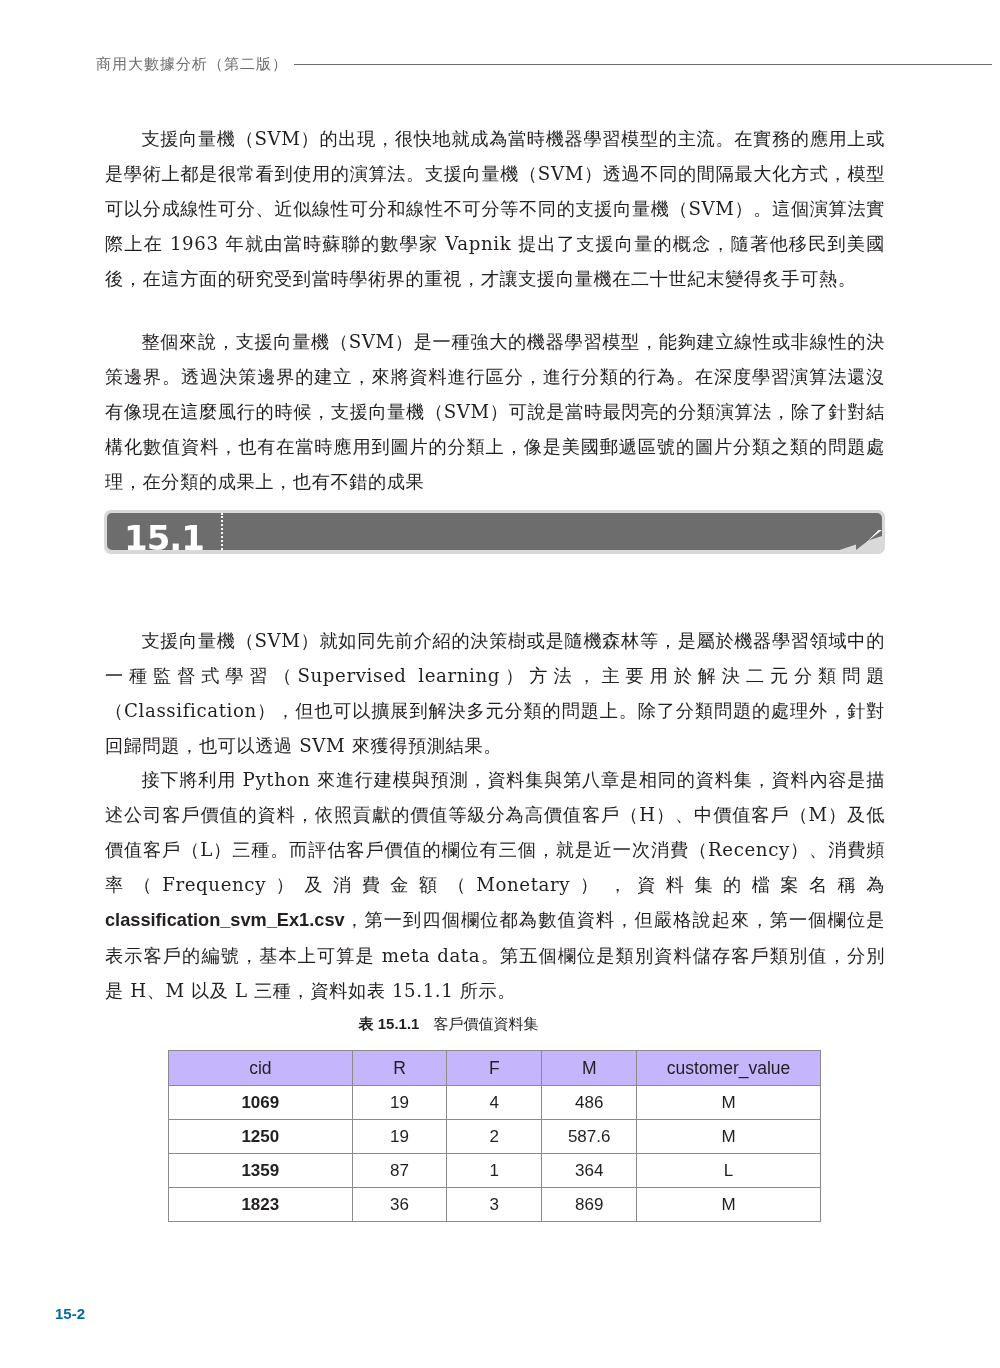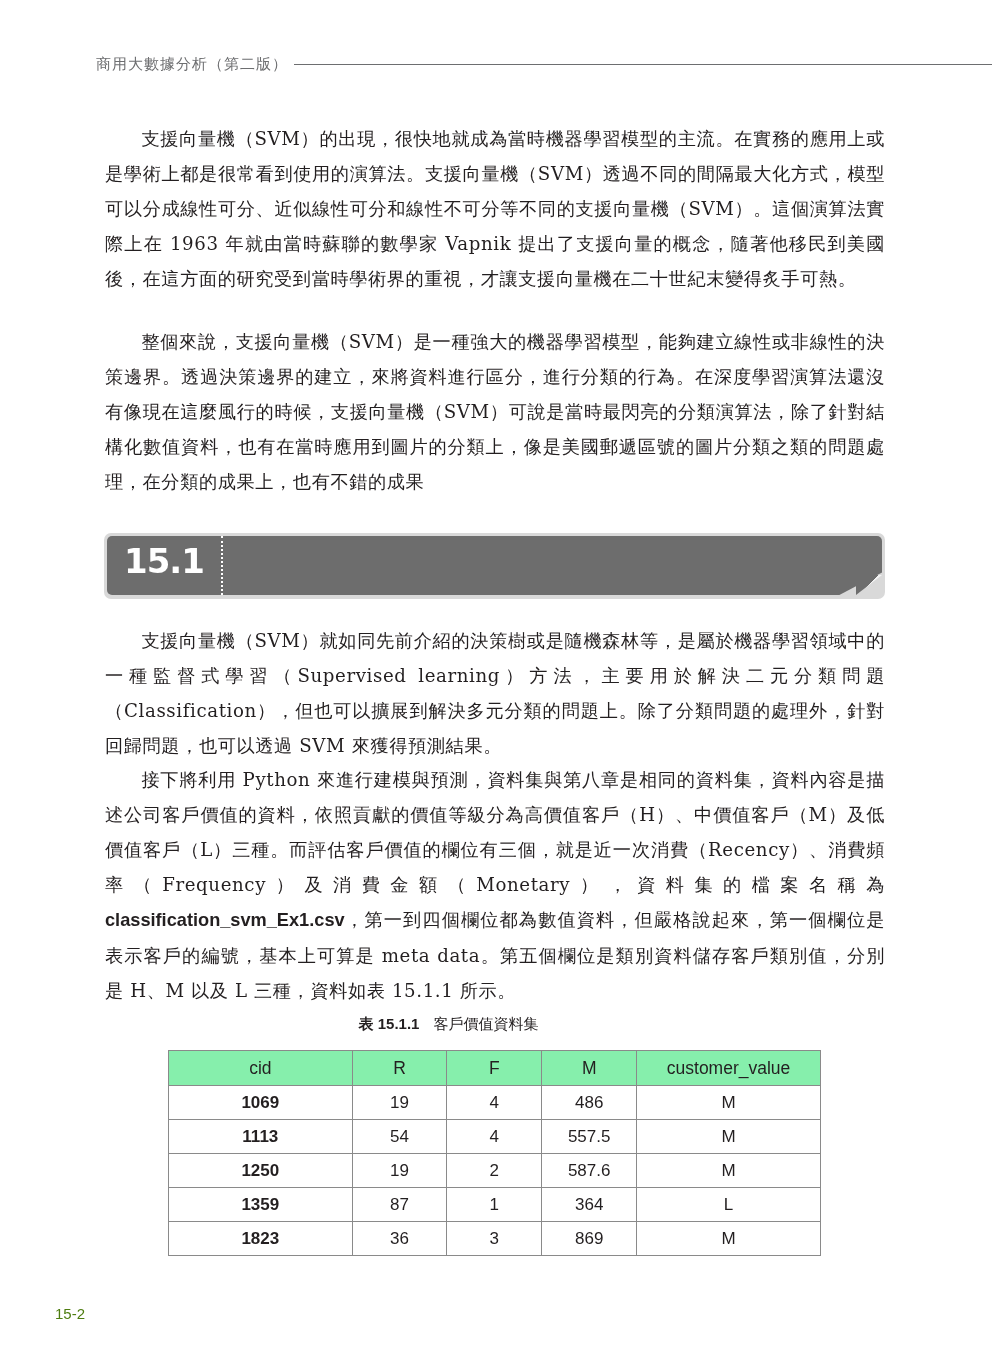--- a/index.html
+++ b/index.html
@@ -9,21 +9,21 @@
   .running-header { position: absolute; left: 96px; top: 52px; width: 896px; height: 24px;
                     display: flex; align-items: center; }
   .running-header .title { font-family: "DejaVu Sans", "Liberation Sans", sans-serif;
                            font-size: 15px; color: #6d6e70; white-space: nowrap; letter-spacing: 1px; }
   .running-header .rule { flex: 1; height: 1px; background: #6d6e70; margin-left: 6px; }
 
   .para { position: absolute; left: 105px; width: 780px; font-size: 18.2px; line-height: 35px;
           text-align: justify; text-indent: 2em; margin: 0; letter-spacing: 0.6px; }
   .para .mono-b { font-family: "Liberation Sans", "DejaVu Sans", sans-serif; font-weight: bold; letter-spacing: 0; }
 
-  .section-banner { position: absolute; left: 104px; top: 533px; width: 781px; height: 66px; }
+  .section-banner { position: absolute; left: 104px; top: 510px; width: 781px; height: 44px; }
   .section-banner .shadow { position: absolute; left: 0; top: 0; right: 0; bottom: 0;
                             background: #d9d9d9; border-radius: 7px; }
   .section-banner .box { position: absolute; left: 3px; top: 3px; right: 3px; bottom: 4px;
                          background: #6d6d6d; border-radius: 5px;
                          clip-path: polygon(0 0, 100% 0, 100% 62%, 94.5% 100%, 0 100%); }
   .section-banner .fold { position: absolute; right: 3px; bottom: 4px; width: 26px; height: 20px;
                           background: linear-gradient(135deg, #6d6d6d 49%, #f3f3f3 50%, #ffffff 100%);
                           clip-path: polygon(0 0, 100% 0, 0 100%); }
   .section-banner .num { position: absolute; left: 20px; top: 8px; font-family: "DejaVu Sans", "Liberation Sans", sans-serif;
                          font-size: 34px; font-weight: bold; color: #ffffff; letter-spacing: -1px; }
@@ -32,27 +32,27 @@
   .section-banner .heading { position: absolute; left: 140px; top: 10px; font-family: "DejaVu Sans", "Liberation Sans", sans-serif;
                              font-size: 30px; font-weight: bold; color: #ffffff; letter-spacing: 1px; }
 
   .table-caption { position: absolute; left: 0; width: 897px; top: 1015px; text-align: center;
                    font-family: "DejaVu Sans", "Liberation Sans", sans-serif; font-size: 15px; color: #231f20; }
   .table-caption .label { font-weight: bold; margin-right: 14px; font-family: "Liberation Sans", "DejaVu Sans", sans-serif; }
 
   table.data { position: absolute; left: 168px; top: 1050px; width: 653px; border-collapse: collapse;
                font-family: "Liberation Sans", "DejaVu Sans", sans-serif; font-size: 17px; color: #231f20; }
   table.data th, table.data td { border: 1px solid #8a8a8a; text-align: center; height: 33px; padding: 0; }
-  table.data th { background: #86efac; font-weight: normal; font-size: 17.5px; height: 34px; }
+  table.data th { background: #c4b5fd; font-weight: normal; font-size: 17.5px; height: 34px; }
   table.data td.cid { font-weight: bold; }
   table.data col.c1 { width: 184px; } table.data col.c2 { width: 95px; } table.data col.c3 { width: 95px; }
   table.data col.c4 { width: 95px; } table.data col.c5 { width: 184px; }
 
   .page-number { position: absolute; left: 55px; top: 1305px; font-family: "Liberation Sans", "DejaVu Sans", sans-serif;
-                 font-size: 15px; font-weight: normal; color: #4d7c0f; }
+                 font-size: 15px; font-weight: bold; color: #0369a1; }
 </style>
 </head>
 <body>
 
 <div class="running-header">
   <span class="title">商用大數據分析（第二版）</span>
   <span class="rule"></span>
 </div>
 
 <p class="para" style="top:121px;">支援向量機（SVM）的出現，很快地就成為當時機器學習模型的主流。在實務的應用上或是學術上都是很常看到使用的演算法。支援向量機（SVM）透過不同的間隔最大化方式，模型可以分成線性可分、近似線性可分和線性不可分等不同的支援向量機（SVM）。這個演算法實際上在 1963 年就由當時蘇聯的數學家 Vapnik 提出了支援向量的概念，隨著他移民到美國後，在這方面的研究受到當時學術界的重視，才讓支援向量機在二十世紀末變得炙手可熱。</p>
@@ -93,27 +93,20 @@
   </thead>
   <tbody>
     <tr>
       <td class="cid">1069</td>
       <td>19</td>
       <td>4</td>
       <td>486</td>
       <td>M</td>
     </tr>
     <tr>
-      <td class="cid">1113</td>
-      <td>54</td>
-      <td>4</td>
-      <td>557.5</td>
-      <td>M</td>
-    </tr>
-    <tr>
       <td class="cid">1250</td>
       <td>19</td>
       <td>2</td>
       <td>587.6</td>
       <td>M</td>
     </tr>
     <tr>
       <td class="cid">1359</td>
       <td>87</td>
       <td>1</td>

